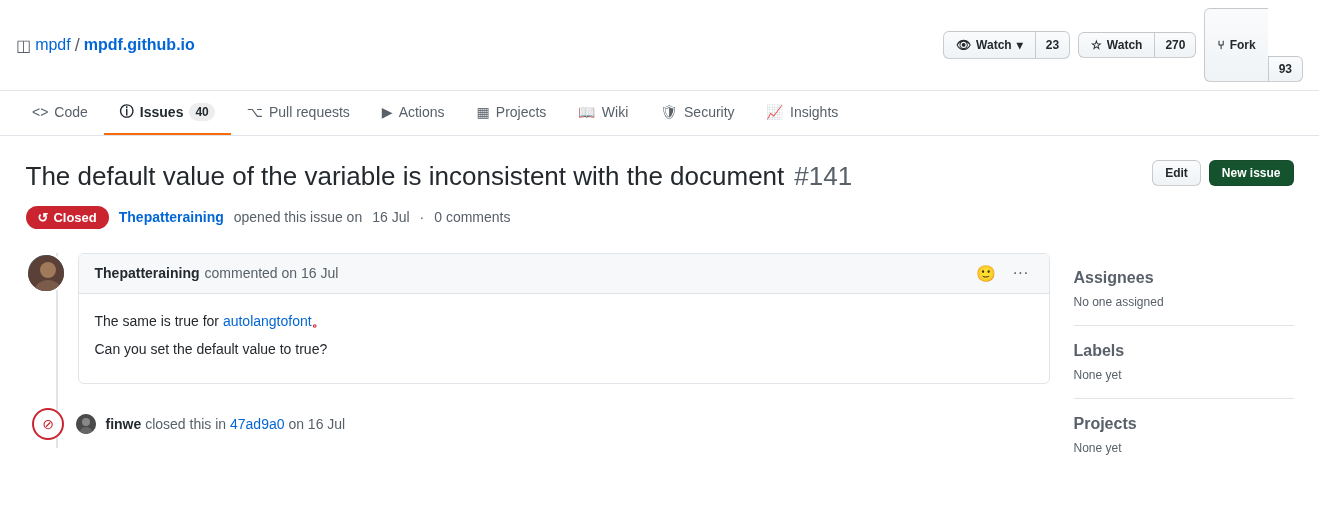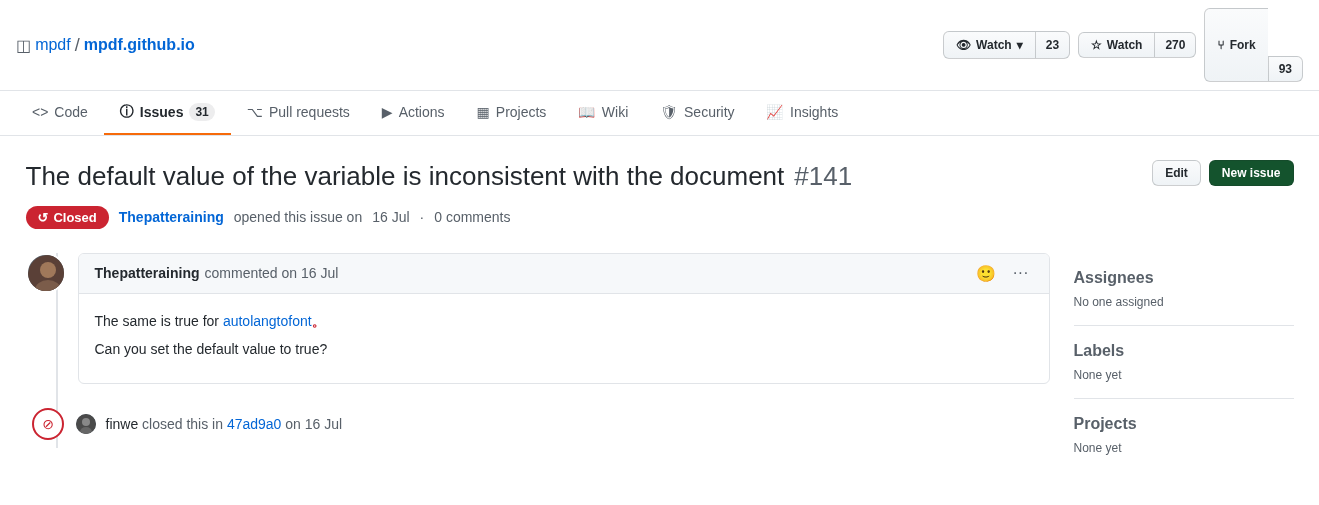--- a/index.html
+++ b/index.html
@@ -286,21 +286,21 @@
       height: 20px;
       border-radius: 50%;
       background: #586069;
       flex-shrink: 0;
       overflow: hidden;
     }
     .event-text {
       font-size: 14px;
       color: #586069;
     }
-    .event-text .bold { font-weight: 400; color: #24292e; }
+    .event-text .bold { font-weight: 700; color: #24292e; }
 
     
     .sidebar-section {
       padding: 16px 0;
       border-bottom: 1px solid #e1e4e8;
     }
     .sidebar-section:last-child { border-bottom: none; }
     .sidebar-label {
       font-size: 16px;
       font-weight: 600;
@@ -353,21 +353,21 @@
 </div>
 
 <nav class="nav-tabs">
   <a class="nav-tab">
     <span>&lt;&gt;</span>
     <span>Code</span>
   </a>
   <a class="nav-tab active">
     <span>ⓘ</span>
     <span>Issues</span>
-    <span class="badge">31</span>
+    <span class="badge">40</span>
   </a>
   <a class="nav-tab">
     <span>⌥</span>
     <span>Pull requests</span>
   </a>
   <a class="nav-tab">
     <span>▶</span>
     <span>Actions</span>
   </a>
   <a class="nav-tab">

